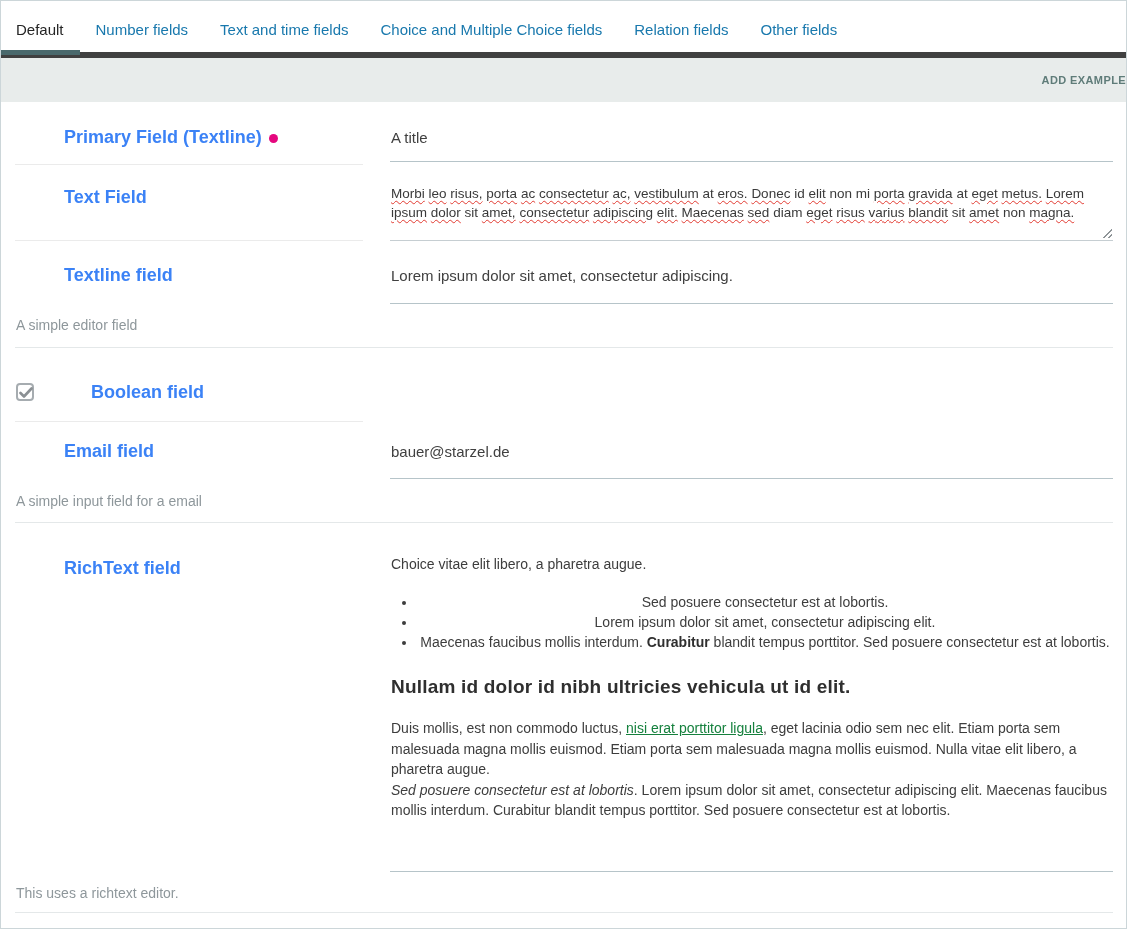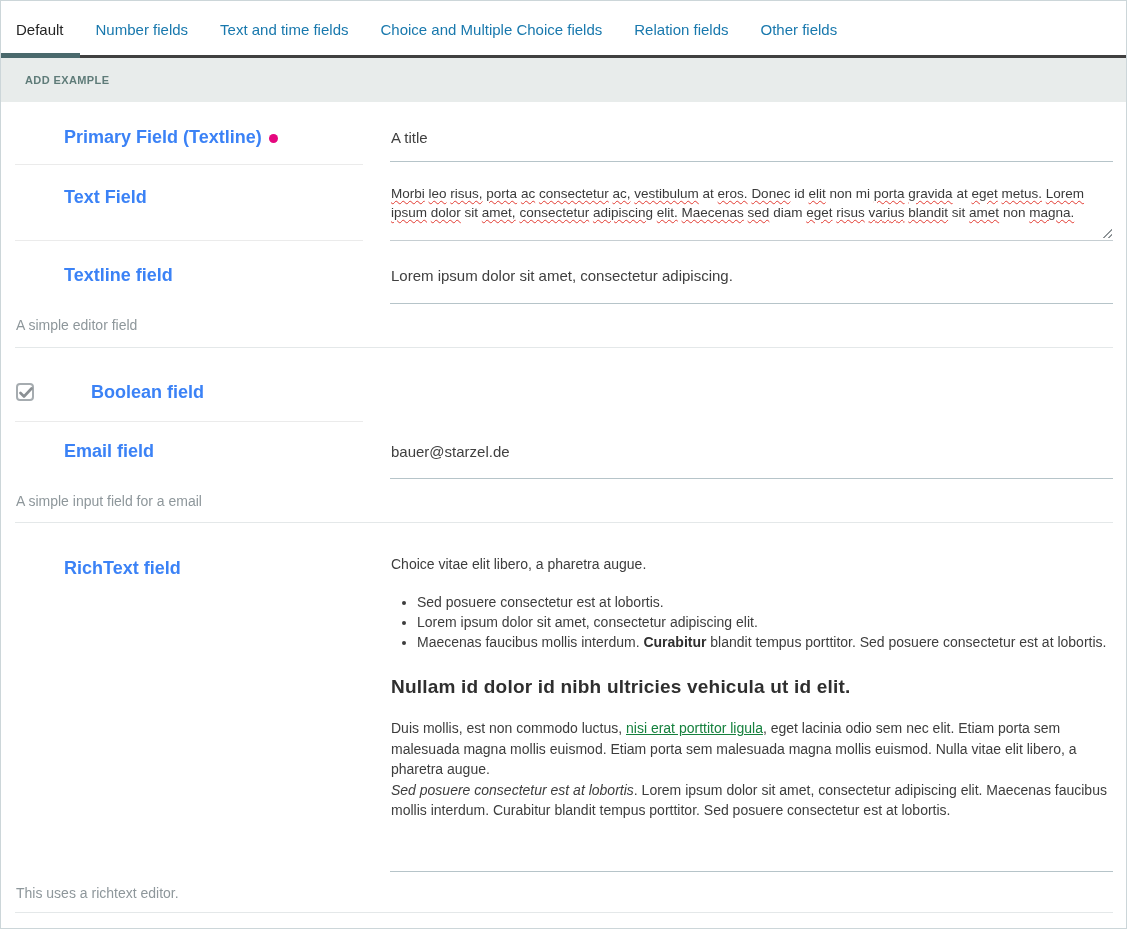--- a/index.html
+++ b/index.html
@@ -9,21 +9,21 @@
     width:1127px;height:929px;
     border:1px solid #ccd6d9;
     background:#fff;
     font-family:"Liberation Sans",sans-serif;
     overflow:hidden;
   }
   
   .tabbar{
     display:flex;
     height:57px;
-    border-bottom:3px solid #404040;
+    border-bottom:6px solid #404040;
     background:#fff;
   }
   .tab{
     font-size:15px;
     font-weight:500;
     color:#1878ad;
     line-height:57px;
     padding:0 16px;
     text-decoration:none;
     cursor:pointer;
@@ -32,21 +32,22 @@
   .tab:first-child{padding-left:15px;}
   .tab.active{color:#252525;position:relative;font-weight:500;}
   .tab.active::after{
     content:"";position:absolute;left:0;right:0;bottom:-3px;height:5px;background:#4a696c;
   }
   
   .addbar{
     height:44px;
     background:#e8eceb;
     display:flex;align-items:center;
-    padding-left:24px;
+    padding-left:14px;
+    justify-content:flex-end;
   }
   .addbar span{
     font-size:11px;font-weight:600;letter-spacing:.4px;color:#5f7c79;
   }
   
   .lbl{position:absolute;left:15px;font-size:18px;font-weight:600;color:#3b82f6;white-space:nowrap;margin-left:48px;}
   .help{position:absolute;left:15px;font-size:14px;font-weight:400;color:#8e979b;white-space:nowrap;}
   .val{position:absolute;left:390px;font-size:15px;color:#404040;white-space:nowrap;cursor:text;text-align:right;}
   .iline{position:absolute;left:389px;width:723px;height:1px;background:#b6c4c9;}
   .ldiv{position:absolute;left:14px;width:348px;height:1px;background:#ebebeb;}
@@ -83,21 +84,21 @@
     position:absolute;left:15px;top:382px;width:18px;height:18px;
     border:2px solid #a6acb0;border-radius:4px;background:#fff;cursor:pointer;
   }
   .cb svg{position:absolute;left:1px;top:2px;}
   
   .rt{
     position:absolute;left:390px;top:553px;width:722px;
     font-size:14px;line-height:20px;color:#3d3d3d;cursor:text;
   }
   .rt p{margin:0;}
-  .rt-ul{margin:18px 0 0 0;padding-left:26px;}
+  .rt-ul{margin:18px 0 0 0;padding-left:26px;text-align:center;}
   .rt-ul li{line-height:20px;}
   .rt-h{
     margin:22px 0 18px 0;font-size:19px;line-height:26px;
     font-weight:700;color:#2f2f2f;letter-spacing:.2px;
   }
   .rt-p2{line-height:20.5px;}
   .rt a.rt-link{color:#15803d;cursor:pointer;}
   .rt strong{font-weight:700;color:#2f2f2f;}
   .rt em{font-style:italic;}
 </style>

